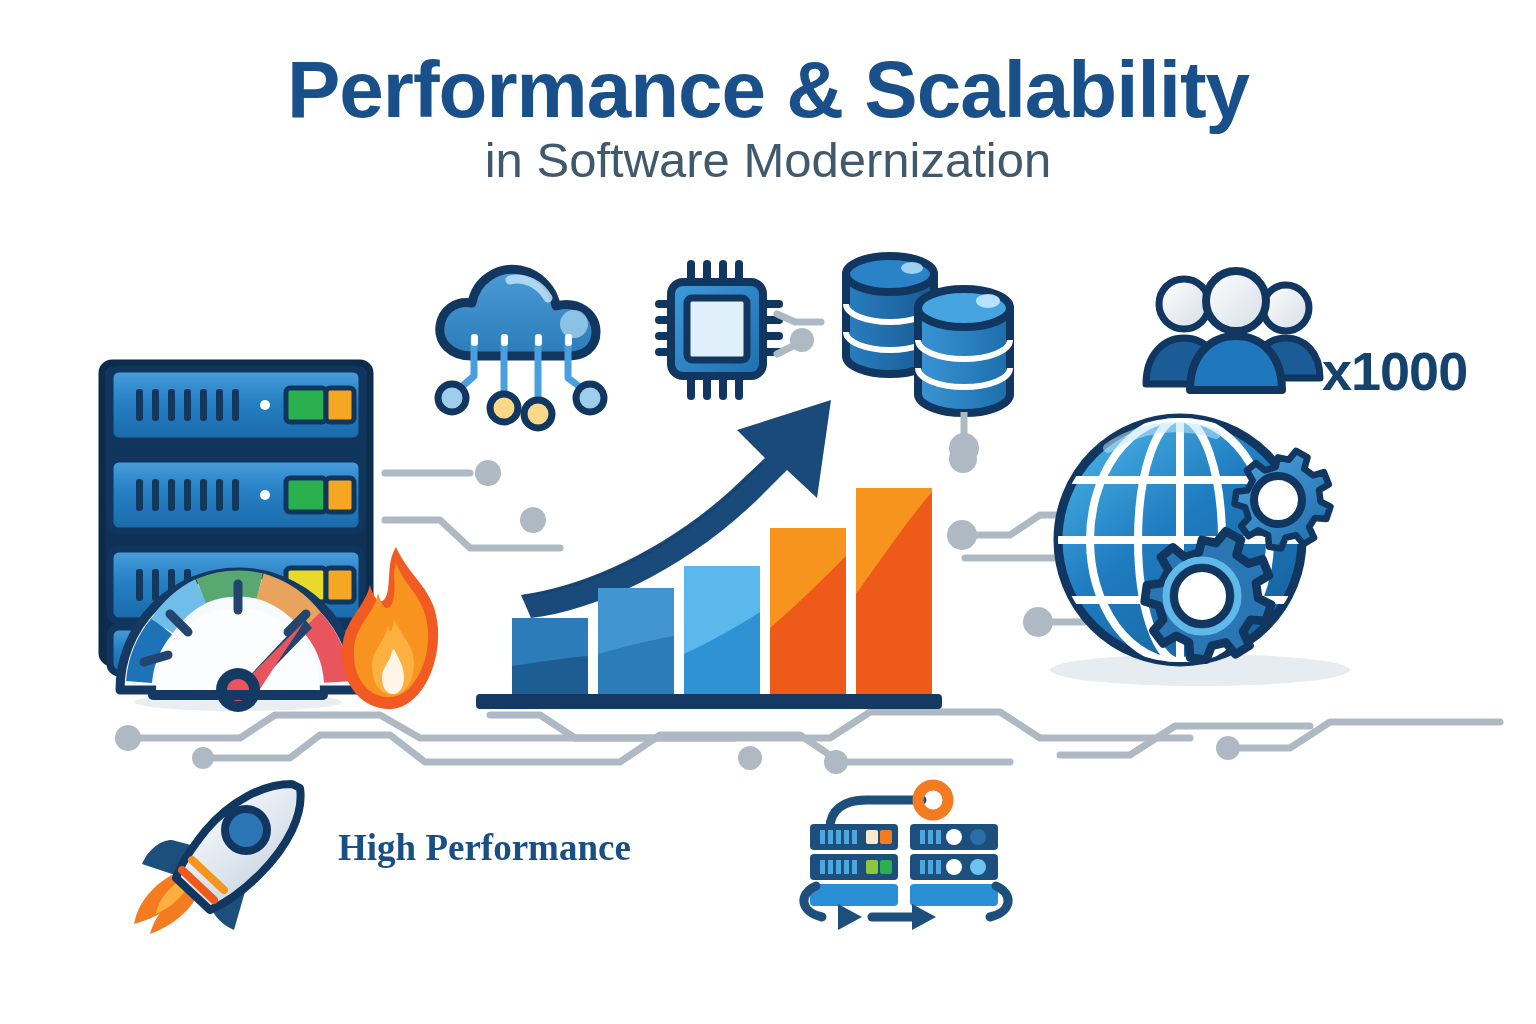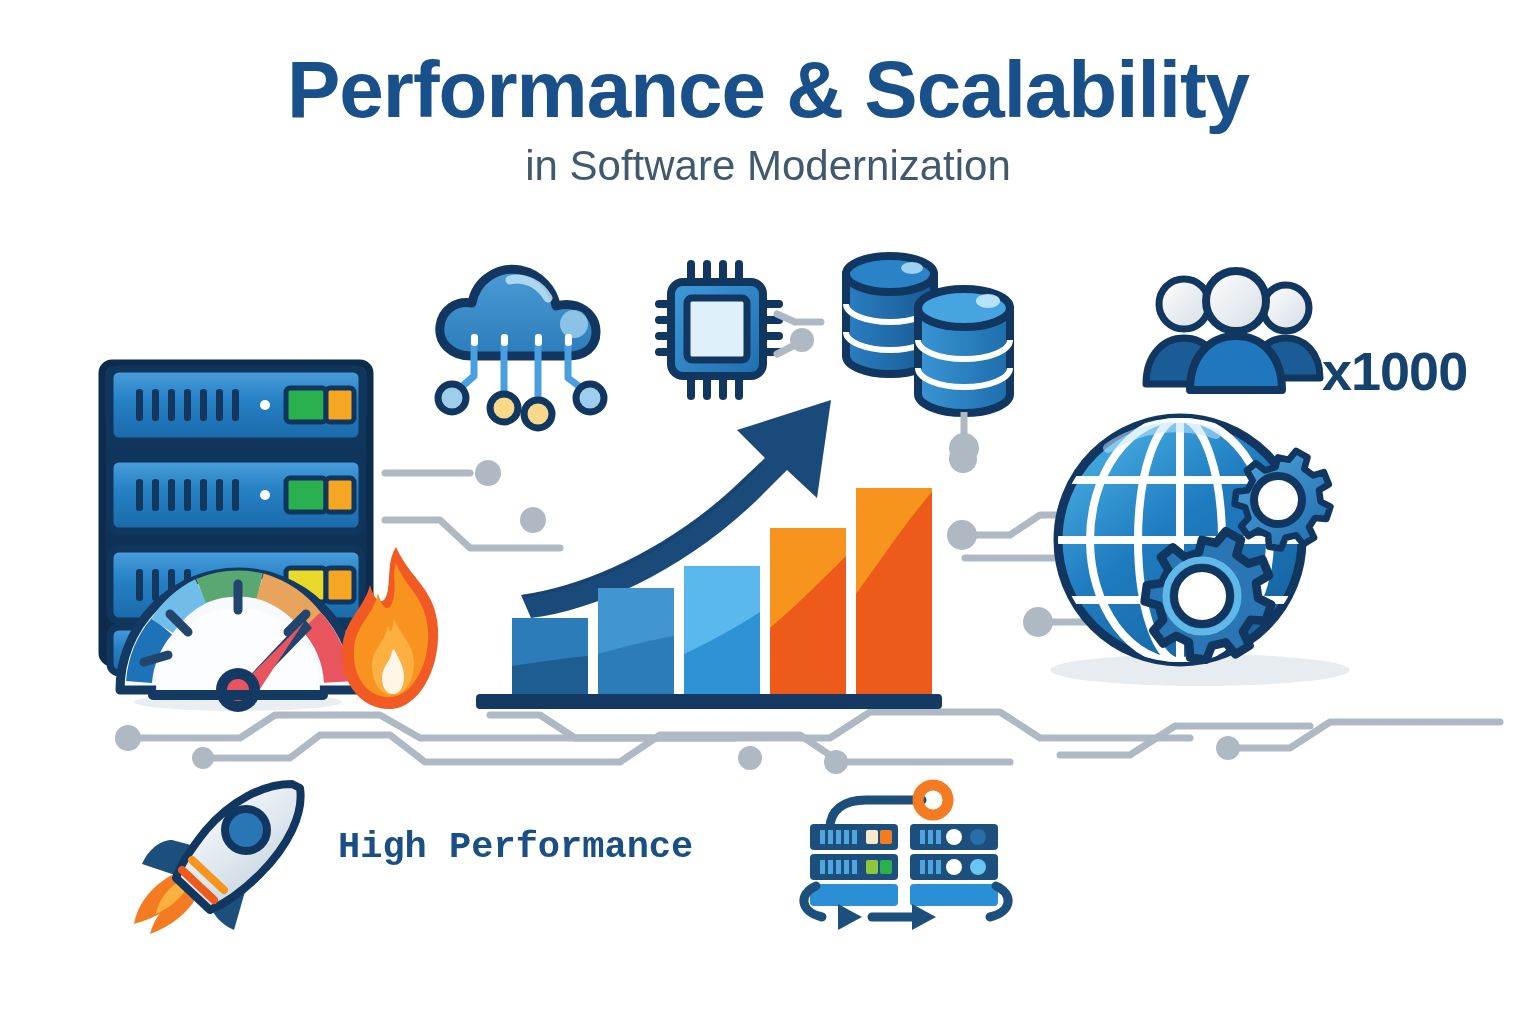--- a/index.html
+++ b/index.html
@@ -20,38 +20,37 @@
   .title {
     margin-top: 48px;
     font-size: 80px;
     font-weight: bold;
     letter-spacing: -1px;
     color: #1a5089;
     font-family: "Liberation Sans", sans-serif;
     line-height: 1.05;
   }
   .subtitle {
-    margin-top: 10px;
-    font-size: 42px;
+    font-size: 49px;
     font-weight: normal;
     color: #41596d;
     font-family: "Liberation Sans", sans-serif;
   }
 
   
   .abs { position: absolute; }
 
   
   .foot-label {
     position: absolute;
     font-size: 37px;
     font-weight: bold;
     color: #1a4f86;
     white-space: nowrap;
-    font-family: Liberation Mono, monospace;
+    font-family: Liberation Serif, serif;
   }
   .multiplier {
     position: absolute;
     font-size: 54px;
     font-weight: bold;
     color: #16436e;
     font-family: "Liberation Sans", sans-serif;
     letter-spacing: -1px;
   }
   svg { display: block; overflow: visible; }

